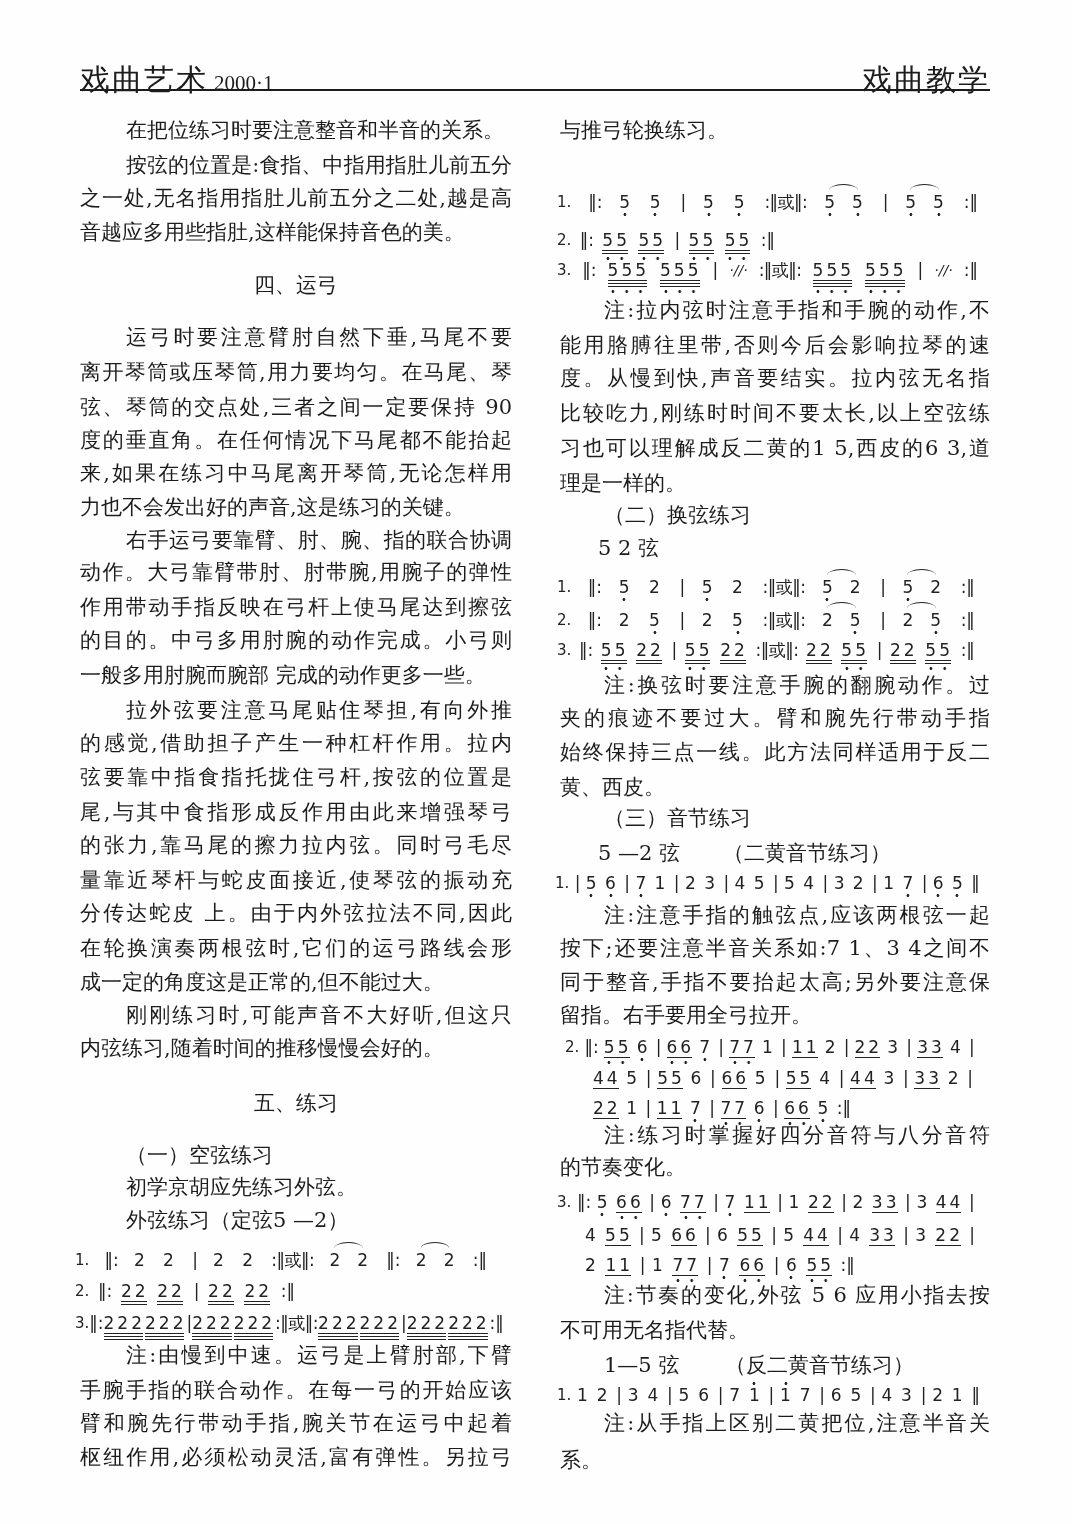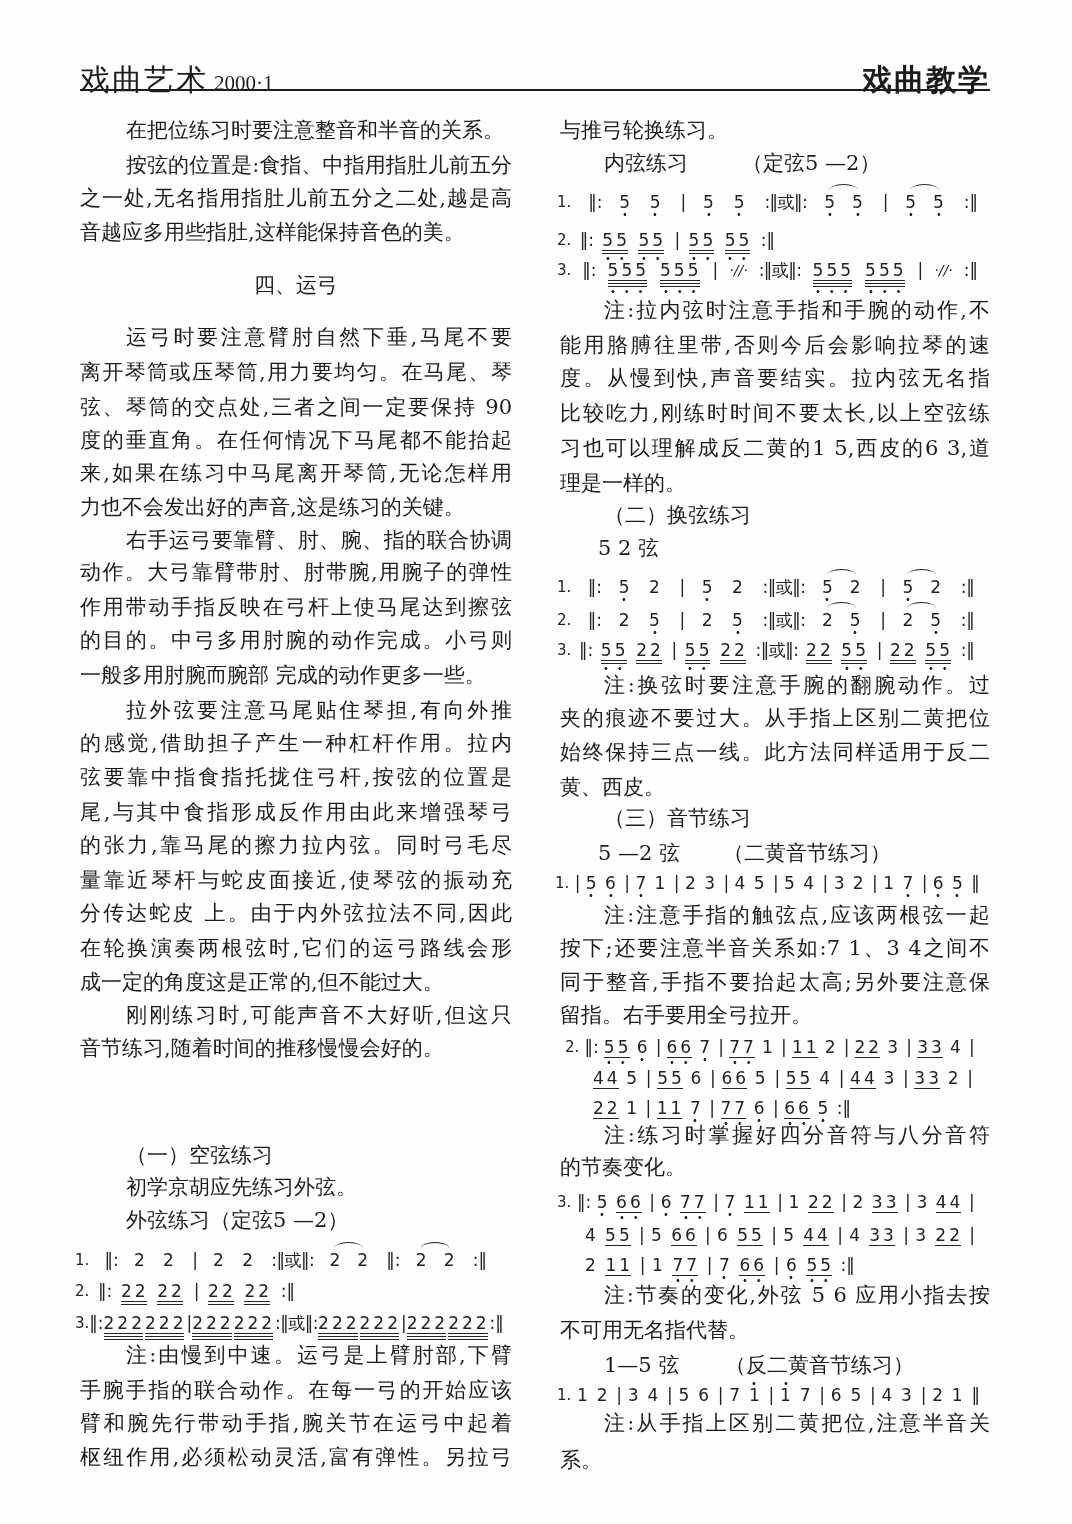--- a/index.html
+++ b/index.html
@@ -4,21 +4,21 @@
 <style>
   * { box-sizing: border-box; }
   body { margin: 0; background: #ffffff; }
   .page {
     position: relative; width: 1072px; height: 1524px; overflow: hidden;
     background: #fefefe; color: #1c1c1c;
     font-family: "DejaVu Serif", serif;
   }
   .hdr { position: absolute; top: 47px; height: 40px; line-height: 40px; white-space: nowrap; margin-top: 13px; }
   .hdr-left { left: 80px; }
-  .hdr-right { right: 82px; font-size: 30px; letter-spacing: 2px; font-weight: bold; }
+  .hdr-right { right: 82px; font-size: 30px; letter-spacing: 2px; }
   .jt { font-size: 30px; letter-spacing: 2px; }
   .issue { font-family: "Liberation Serif", serif; font-size: 21px; margin-left: 6px; }
   .rule { position: absolute; left: 80px; top: 89px; width: 910px; height: 2px; background: #1c1c1c; }
 
   .col { position: absolute; top: 0; height: 1524px; }
   .col-left { left: 80px; width: 432px; }
   .col-right { left: 560px; width: 430px; }
 
   .ln {
     position: absolute; left: 0; width: 100%; height: 34px; line-height: 34px;
@@ -104,22 +104,23 @@
       <div class="ln j" style="top:760px">弦要靠中指食指托拢住弓杆,按弦的位置是</div>
       <div class="ln j" style="top:795px">尾,与其中食指形成反作用由此来增强琴弓</div>
       <div class="ln j" style="top:828px">的张力,靠马尾的擦力拉内弦。同时弓毛尽</div>
       <div class="ln j" style="top:863px">量靠近琴杆与蛇皮面接近,使琴弦的振动充</div>
       <div class="ln j" style="top:896px">分传达蛇皮 上。由于内外弦拉法不同,因此</div>
       <div class="ln j" style="top:931px">在轮换演奏两根弦时,它们的运弓路线会形</div>
       <div class="ln" style="top:965px">成一定的角度这是正常的,但不能过大。</div>
     </div>
     <div>
       <div class="ln in j" style="top:998px">刚刚练习时,可能声音不大好听,但这只</div>
-      <div class="ln" style="top:1031px">音节练习,随着时间的推移慢慢会好的。</div>
-    </div>
+      <div class="ln" style="top:1031px">内弦练习,随着时间的推移慢慢会好的。</div>
+    </div>
+    <div class="ln c" style="top:1086px">五、练习</div>
     <div class="ln sub" style="top:1170px">初学京胡应先练习外弦。</div>
     <div class="ln sub" style="top:1138px">（一）空弦练习</div>
     <div class="ln sub" style="top:1203px">
       <span>外弦练习</span><span>（定弦5 —2）</span>
     </div>
     <div>
       <div class="nrow" style="top:1243px; left:-5px; width:412px">
           <span class="tk label">1.</span>
           <span class="tk rs">‖:</span>
           <span class="tk n">2</span>
@@ -170,24 +171,20 @@
       <div class="ln in j" style="top:1338px">注:由慢到中速。运弓是上臂肘部,下臂</div>
       <div class="ln j" style="top:1373px">手腕手指的联合动作。在每一弓的开始应该</div>
       <div class="ln j" style="top:1406px">臂和腕先行带动手指,腕关节在运弓中起着</div>
       <div class="ln j" style="top:1440px">枢纽作用,必须松动灵活,富有弹性。另拉弓</div>
     </div>
   </div>
 
   <div class="col col-right">
     <div>
       <div class="ln" style="top:113px">与推弓轮换练习。</div>
-    </div>
-    <div class="ln sub" style="top:146px">
-      <span>内弦练习</span>
-      <span class="tuning-abs" style="left:182px">（定弦5 —2）</span>
     </div>
     <div>
       <div class="nrow" style="top:185px; left:-3px; width:421px">
           <span class="tk label">1.</span>
           <span class="tk rs">‖:</span>
           <span class="tk n db">5</span>
           <span class="tk n db">5</span>
           <span class="tk bar">|</span>
           <span class="tk n db">5</span>
           <span class="tk n db">5</span>
@@ -291,21 +288,21 @@
           <span class="tk n ul" style="--ul: 2;">22</span>
           <span class="tk n ul db" style="--ul: 2;">55</span>
           <span class="tk bar">|</span>
           <span class="tk n ul" style="--ul: 2;">22</span>
           <span class="tk n ul db" style="--ul: 2;">55</span>
           <span class="tk re">:‖</span>
         </div>
     </div>
     <div>
       <div class="ln in j" style="top:668px">注:换弦时要注意手腕的翻腕动作。过</div>
-      <div class="ln j" style="top:701px">夹的痕迹不要过大。从手指上区别二黄把位</div>
+      <div class="ln j" style="top:701px">夹的痕迹不要过大。臂和腕先行带动手指</div>
       <div class="ln j" style="top:735px">始终保持三点一线。此方法同样适用于反二</div>
       <div class="ln" style="top:770px">黄、西皮。</div>
     </div>
     <div class="ln sub" style="top:801px">（三）音节练习</div>
     <div class="ln sub2" style="top:836px">
       <span>5 —2 弦</span>
       <span class="tuning-abs" style="left:163px">（二黄音节练习）</span>
     </div>
     <div>
       <div class="nrow" style="top:866px; left:-5px; width:425px">

